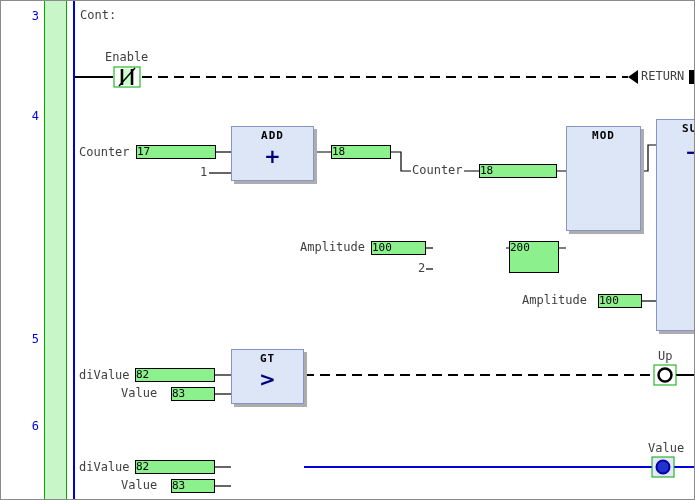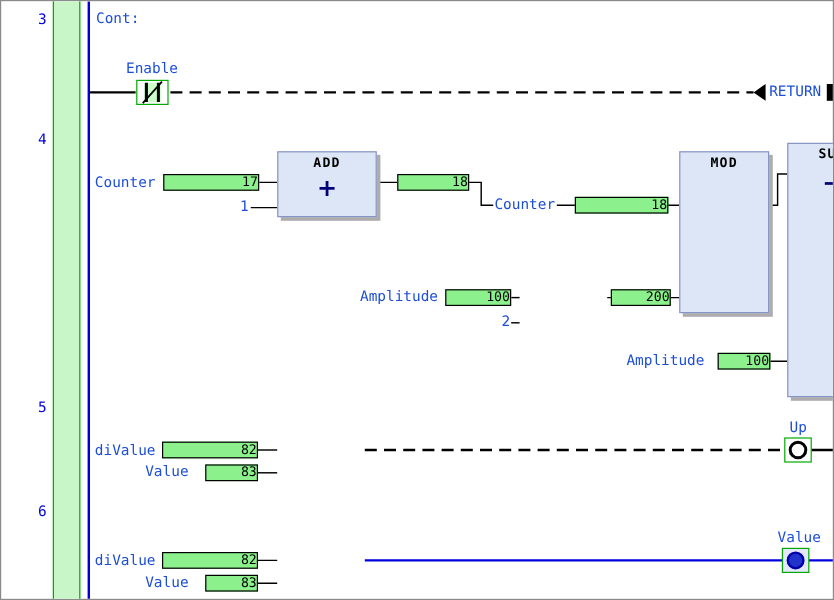--- a/index.html
+++ b/index.html
@@ -1,23 +1,23 @@
 <!DOCTYPE html>
 <html><head>
 <meta charset="utf-8">
 <style>
   *{margin:0;padding:0;box-sizing:border-box}
   body{background:#d4d0c8;font-family:"DejaVu Sans Mono",monospace}
   .canvas{position:relative;width:695px;height:500px;background:#ffffff;border:1px solid #8a8a8a;overflow:hidden}
   .strip{position:absolute;left:43px;top:0;width:23px;height:500px;background:#c9f6c9;border-left:1px solid #00aa00;border-right:1px solid #00aa00;z-index:0}
   .wires{position:absolute;left:0;top:0;z-index:1}
   .rnum{position:absolute;left:0;width:38px;text-align:right;font-size:12px;color:#0000dd;z-index:2}
-  .lbl{position:absolute;font-size:12px;line-height:13px;color:#1d4ed8;white-space:nowrap;z-index:2}
+  .lbl{position:absolute;font-size:12px;line-height:13px;color:#404040;white-space:nowrap;z-index:2}
   .mask{background:#ffffff;padding:0 1px}
-  .vbox{position:absolute;background:#8cf08c;border:1px solid #000;font-size:11px;line-height:12px;text-align:right;color:#000;z-index:2}
+  .vbox{position:absolute;background:#8cf08c;border:1px solid #000;font-size:11px;line-height:12px;text-align:left;color:#000;z-index:2}
   .blk{position:absolute;background:#dde6f6;border:1px solid #8795c5;box-shadow:3px 3px 0 #adadad;text-align:center;z-index:2}
   .blk .t{display:block;font-size:11px;font-weight:bold;margin-top:2px;letter-spacing:1px;color:#000}
   .blk .s{display:block;font-size:20px;font-weight:bold;color:#00007a;font-family:"DejaVu Sans",sans-serif;line-height:22px;margin-top:3px}
   .blk .s.tall{margin-top:6px}
 </style>
 </head>
 <body>
 
 <div class="canvas">
 
@@ -94,44 +94,48 @@
   <div class="blk" style="left:230px;top:125px;width:83px;height:55px">
     <span class="t">ADD</span>
     <span class="s">+</span>
   </div>
 
   <div class="vbox" style="left:330px;top:144px;width:60px;height:14px">18</div>
 
   <div class="lbl mask" style="left:410px;top:163px">Counter</div>
   <div class="vbox" style="left:478px;top:163px;width:78px;height:14px">18</div>
 
-  <div class="blk" style="left:565px;top:125px;width:75px;height:135px">
+  <div class="blk" style="left:565px;top:125px;width:75px;height:105px">
     <span class="t">MOD</span>
   </div>
 
   <div class="blk" style="left:655px;top:118px;width:75px;height:212px">
     <span class="t">SUB</span>
     <span class="s tall">−</span>
   </div>
 
   <div class="lbl" style="left:299px;top:240px">Amplitude</div>
   <div class="vbox" style="left:370px;top:240px;width:55px;height:14px">100</div>
   <div class="lbl" style="left:417px;top:261px">2</div>
 
 
-  <div class="vbox" style="left:508px;top:240px;width:50px;height:14px">200</div>
+  <div class="vbox" style="left:508px;top:240px;width:50px;height:32px">200</div>
 
   <div class="lbl" style="left:521px;top:293px">Amplitude</div>
   <div class="vbox" style="left:597px;top:293px;width:44px;height:14px">100</div>
 
   <div class="lbl" style="left:78px;top:368px">diValue</div>
   <div class="vbox" style="left:134px;top:367px;width:80px;height:14px">82</div>
   <div class="lbl" style="left:120px;top:386px">Value</div>
   <div class="vbox" style="left:170px;top:386px;width:44px;height:14px">83</div>
 
+  <div class="blk" style="left:230px;top:348px;width:73px;height:55px">
+    <span class="t">GT</span>
+    <span class="s">&gt;</span>
+  </div>
 
   <div class="lbl" style="left:657px;top:349px">Up</div>
 
   <div class="lbl" style="left:78px;top:460px">diValue</div>
   <div class="vbox" style="left:134px;top:459px;width:80px;height:14px">82</div>
   <div class="lbl" style="left:120px;top:478px">Value</div>
   <div class="vbox" style="left:170px;top:478px;width:44px;height:14px">83</div>
 
 
   <div class="lbl" style="left:647px;top:441px">Value</div>

